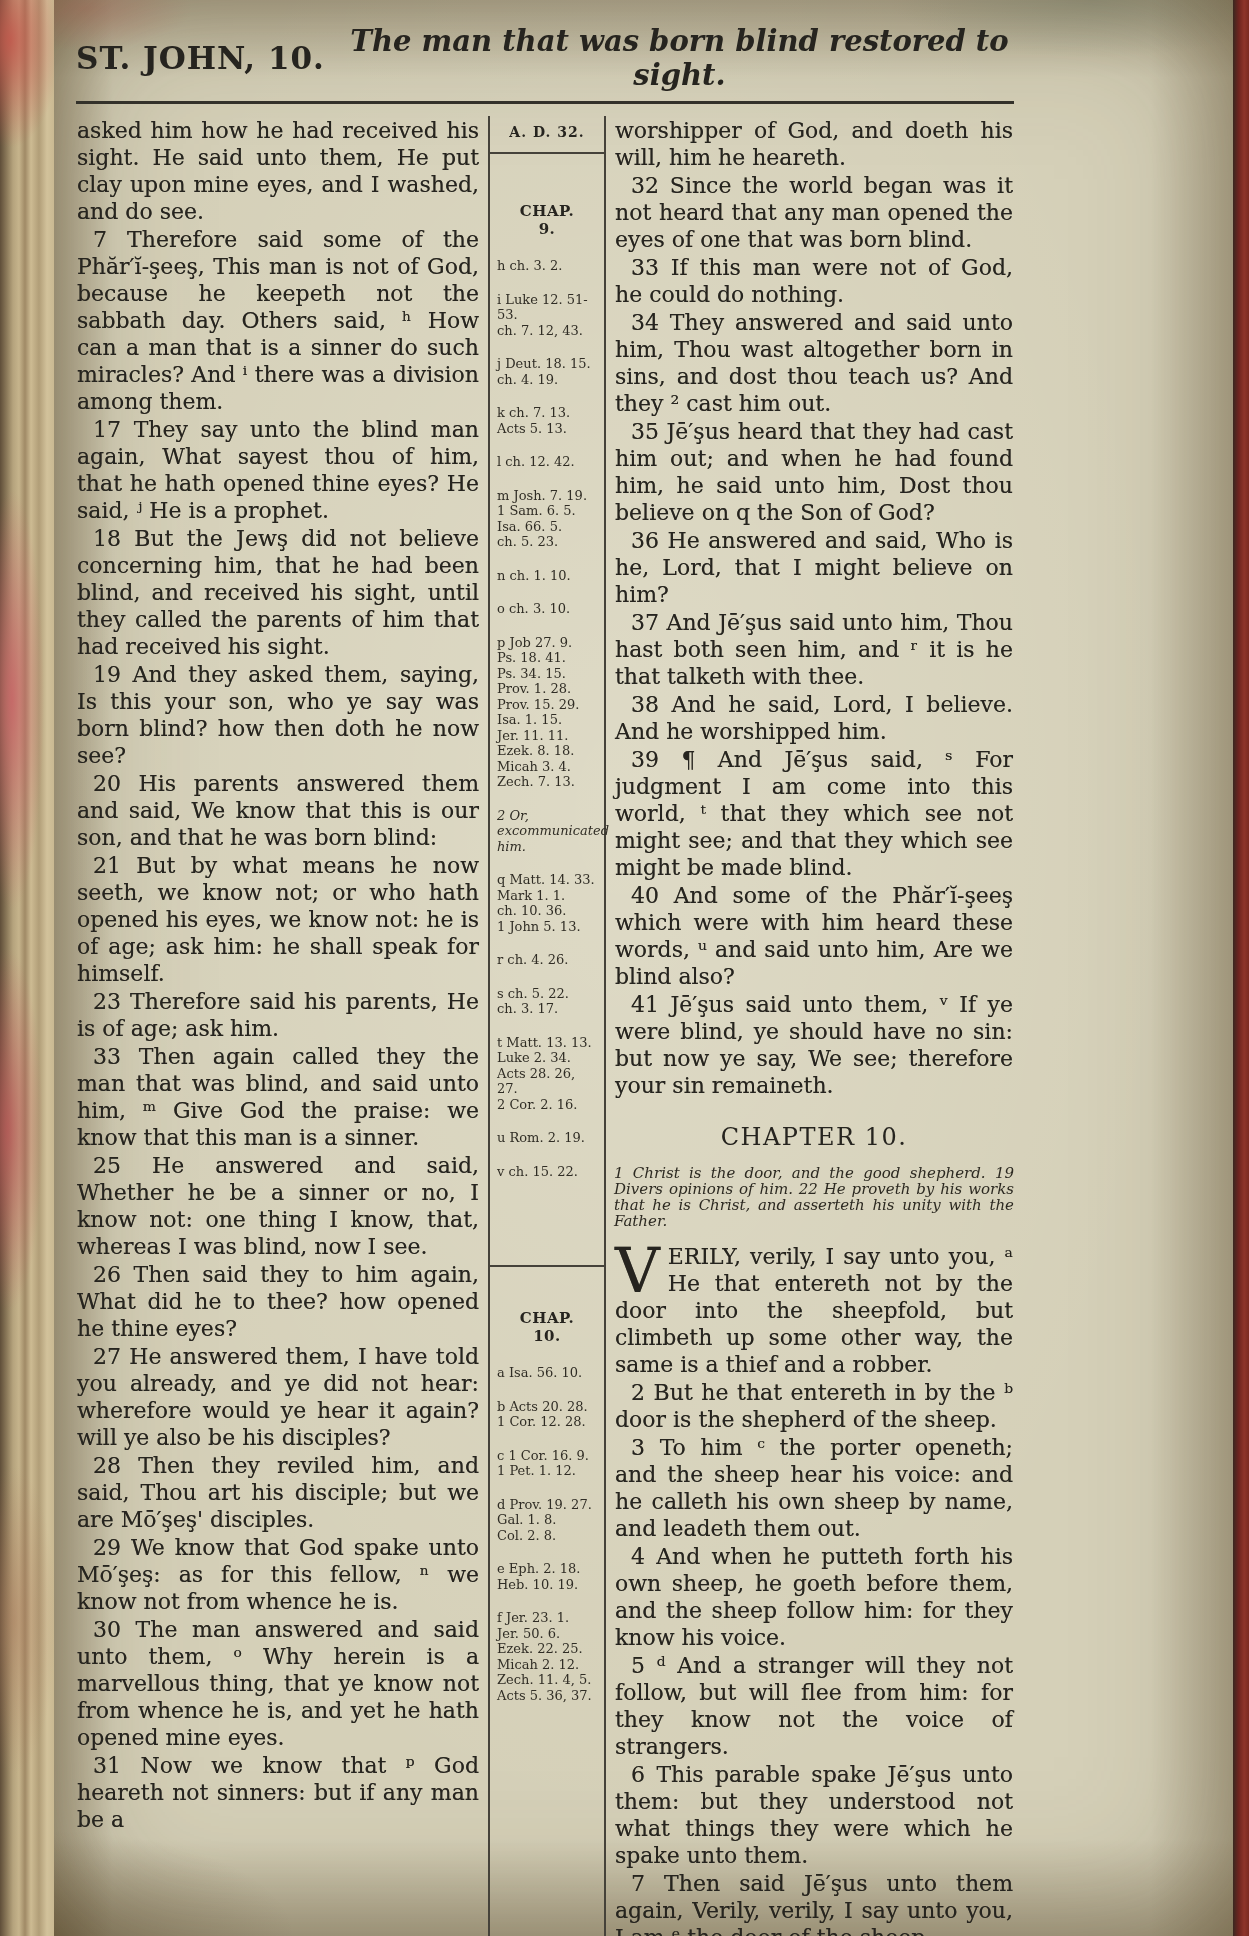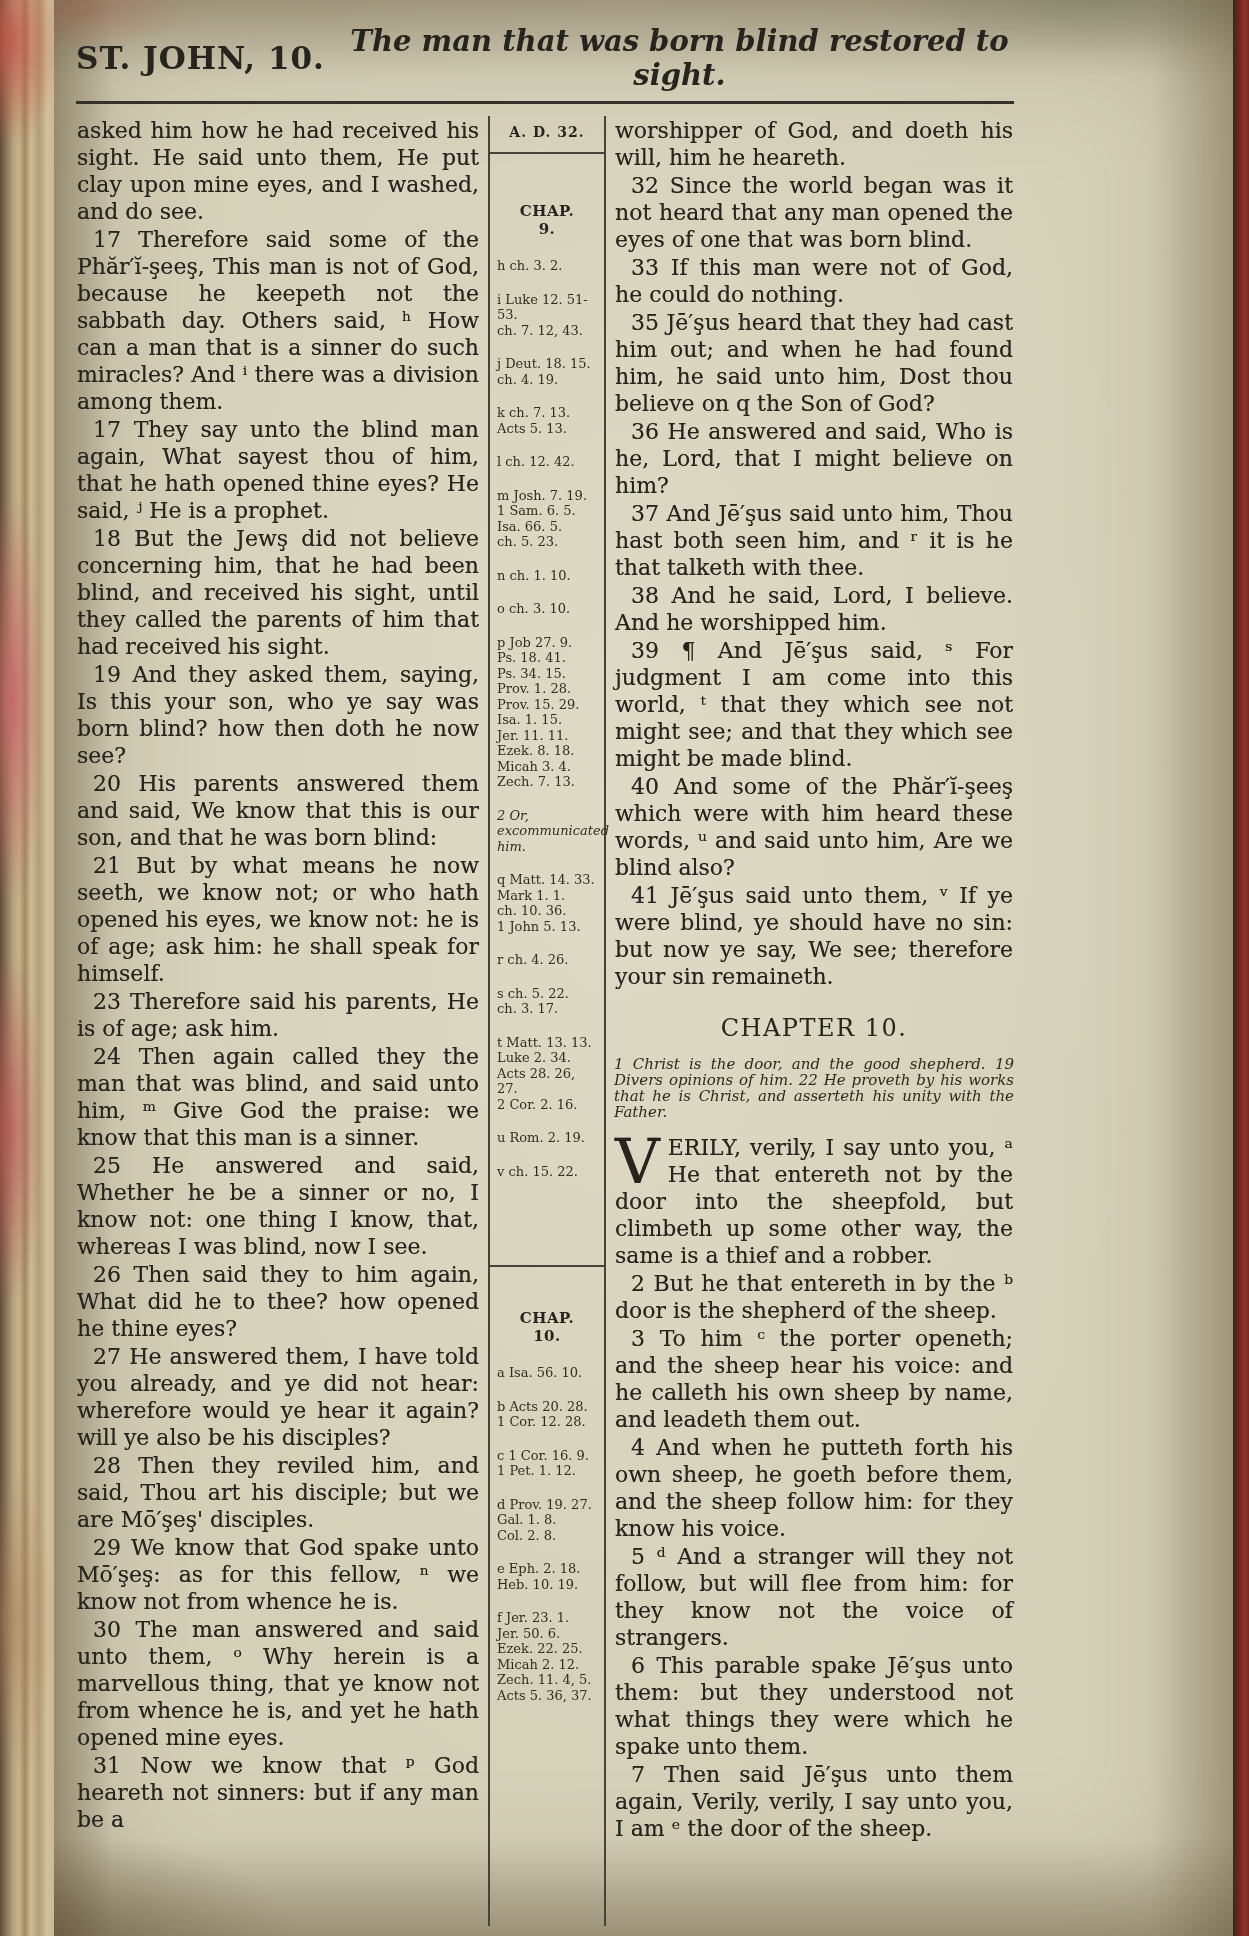--- a/index.html
+++ b/index.html
@@ -75,28 +75,28 @@
     <div class="page-head">
       <span class="head-book">ST. JOHN, 10.</span>
       <span class="head-title">The man that was born blind restored to sight.</span>
     </div>
     <div class="head-rule"></div>
 
     <div class="columns">
 
       <div class="col-left">
         <p class="verse cont">asked him how he had received his sight. He said unto them, He put clay upon mine eyes, and I washed, and do see.</p>
-        <p class="verse">17 Therefore said some of the Phăr′ĭ-şeeş, This man is not of God, because he keepeth not the sabbath day. Others said, ʰ How can a man that is a sinner do such miracles? And ⁱ there was a division among them.</p>
+        <p class="verse">7 Therefore said some of the Phăr′ĭ-şeeş, This man is not of God, because he keepeth not the sabbath day. Others said, ʰ How can a man that is a sinner do such miracles? And ⁱ there was a division among them.</p>
         <p class="verse">17 They say unto the blind man again, What sayest thou of him, that he hath opened thine eyes? He said, ʲ He is a prophet.</p>
         <p class="verse">18 But the Jewş did not believe concerning him, that he had been blind, and received his sight, until they called the parents of him that had received his sight.</p>
         <p class="verse">19 And they asked them, saying, Is this your son, who ye say was born blind? how then doth he now see?</p>
         <p class="verse">20 His parents answered them and said, We know that this is our son, and that he was born blind:</p>
         <p class="verse">21 But by what means he now seeth, we know not; or who hath opened his eyes, we know not: he is of age; ask him: he shall speak for himself.</p>
         <p class="verse">23 Therefore said his parents, He is of age; ask him.</p>
-        <p class="verse">24 Then again called they the man that was blind, and said unto him, ᵐ Give God the praise: we know that this man is a sinner.</p>
+        <p class="verse">33 Then again called they the man that was blind, and said unto him, ᵐ Give God the praise: we know that this man is a sinner.</p>
         <p class="verse">25 He answered and said, Whether he be a sinner or no, I know not: one thing I know, that, whereas I was blind, now I see.</p>
         <p class="verse">26 Then said they to him again, What did he to thee? how opened he thine eyes?</p>
         <p class="verse">27 He answered them, I have told you already, and ye did not hear: wherefore would ye hear it again? will ye also be his disciples?</p>
         <p class="verse">28 Then they reviled him, and said, Thou art his disciple; but we are Mō′şeş' disciples.</p>
         <p class="verse">29 We know that God spake unto Mō′şeş: as for this fellow, ⁿ we know not from whence he is.</p>
         <p class="verse">30 The man answered and said unto them, ᵒ Why herein is a marvellous thing, that ye know not from whence he is, and yet he hath opened mine eyes.</p>
         <p class="verse">31 Now we know that ᵖ God heareth not sinners: but if any man be a</p>
 
       </div>
 
@@ -159,20 +159,21 @@
 Ezek. 22. 25.
 Micah 2. 12.
 Zech. 11. 4, 5.
 Acts 5. 36, 37.</div>
       </div>
 
       <div class="col-right">
         <p class="verse cont">worshipper of God, and doeth his will, him he heareth.</p>
         <p class="verse">32 Since the world began was it not heard that any man opened the eyes of one that was born blind.</p>
         <p class="verse">33 If this man were not of God, he could do nothing.</p>
+        <p class="verse">34 They answered and said unto him, Thou wast altogether born in sins, and dost thou teach us? And they ² cast him out.</p>
         <p class="verse">35 Jē′şus heard that they had cast him out; and when he had found him, he said unto him, Dost thou believe on q the Son of God?</p>
         <p class="verse">36 He answered and said, Who is he, Lord, that I might believe on him?</p>
         <p class="verse">37 And Jē′şus said unto him, Thou hast both seen him, and ʳ it is he that talketh with thee.</p>
         <p class="verse">38 And he said, Lord, I believe. And he worshipped him.</p>
         <p class="verse">39 ¶ And Jē′şus said, ˢ For judgment I am come into this world, ᵗ that they which see not might see; and that they which see might be made blind.</p>
         <p class="verse">40 And some of the Phăr′ĭ-şeeş which were with him heard these words, ᵘ and said unto him, Are we blind also?</p>
         <p class="verse">41 Jē′şus said unto them, ᵛ If ye were blind, ye should have no sin: but now ye say, We see; therefore your sin remaineth.</p>
 
         <h2 class="chapter-title">CHAPTER 10.</h2>
         <p class="summary">1 Christ is the door, and the good shepherd. 19 Divers opinions of him. 22 He proveth by his works that he is Christ, and asserteth his unity with the Father.</p>

